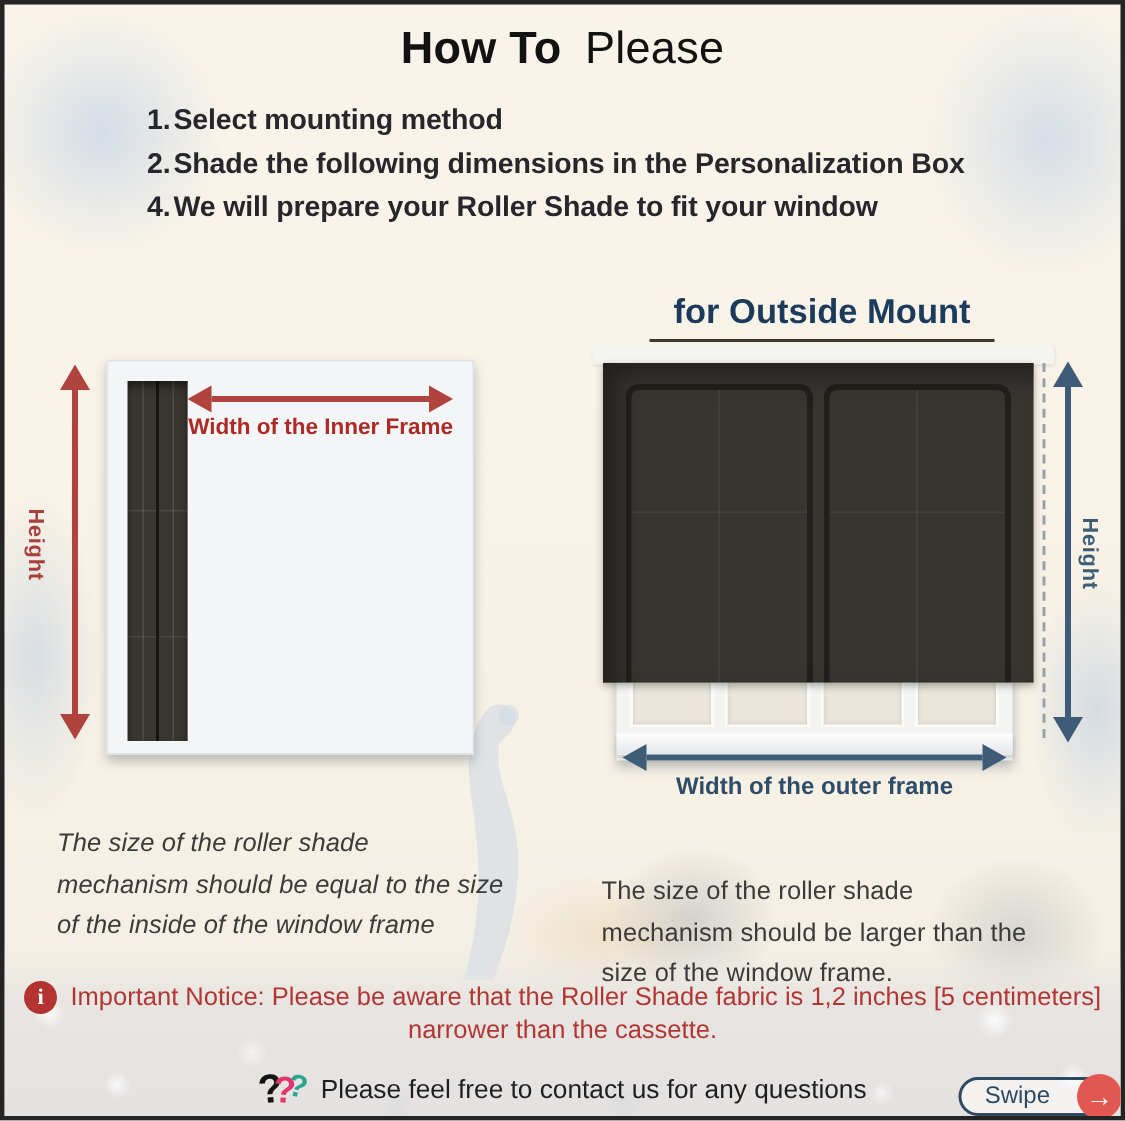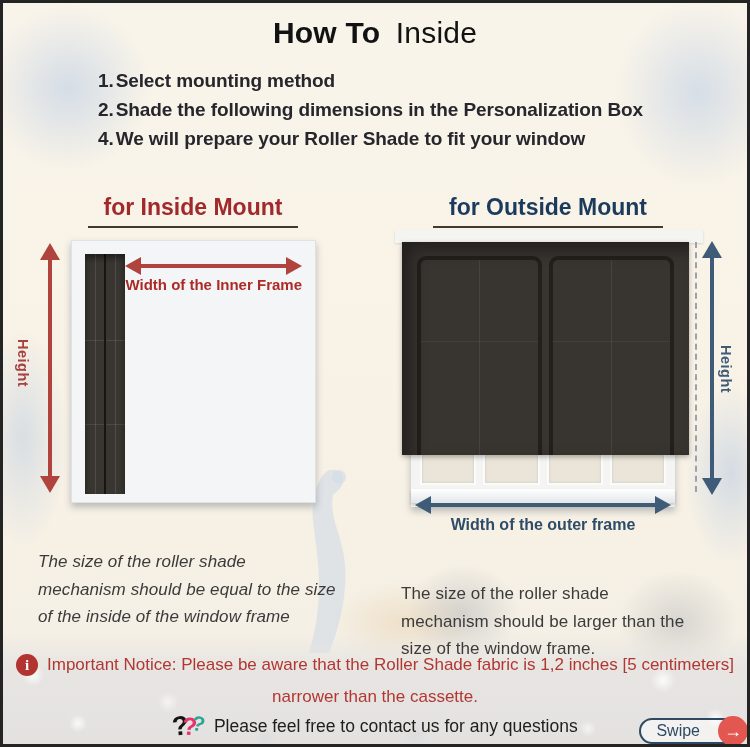--- a/index.html
+++ b/index.html
@@ -121,21 +121,21 @@
   
   .desc{position:absolute; margin:0; font-size:17px; color:#3c3b3b; line-height:1.62; letter-spacing:.1px;}
   .desc-left{left:35px; top:545px; width:300px;font-style:italic;}
   .desc-right{left:398px; top:545px; width:295px;margin-top:32px;}
   
   .notice{position:absolute; left:0; top:651px; width:100%; color:#b23732; font-size:17px; text-align:center;}
   .notice-line1{display:flex; justify-content:center; align-items:center; gap:9px;}
   .info-icon{display:inline-flex; width:22px; height:22px; border-radius:50%; background:#b23330;
     color:#ffffff; font-weight:900; font-size:15px; align-items:center; justify-content:center;
     font-family:"Liberation Serif", serif; flex:0 0 auto;}
-  .notice-line2{margin-top:11px;}
+  .notice-line2{margin-top:1px;}
   
   .contact{position:absolute; left:0; top:708px; width:100%; display:flex; justify-content:center;
     align-items:center; color:#1e1e1e; font-size:17.5px;}
   .qmarks{display:inline-block; margin-right:10px; white-space:nowrap;}
   .qmarks span{font-weight:800; display:inline-block;}
   .q1{color:#141414; font-size:27px; transform:rotate(-6deg);}
   .q2{color:#e5356e; font-size:25px; margin-left:-7px; transform:rotate(4deg);}
   .q3{color:#2aa792; font-size:21px; margin-left:-6px; transform:rotate(14deg) translateY(-4px);}
   
   .swipe{position:absolute; right:5px; top:715px; height:26px; box-sizing:border-box;
@@ -162,30 +162,29 @@
     <svg width="95" height="190" viewBox="0 0 95 190">
       <path d="M38 6 C48 2 56 8 54 17 C53 23 48 26 44 30 C42 40 44 52 48 64 C54 82 58 100 56 122 C54 150 46 172 40 188 L20 188 C26 168 30 146 30 120 C30 96 26 74 24 56 C22 40 26 16 38 6 Z" fill="#c3d3e8" opacity="0.6"></path>
       <circle cx="50" cy="12" r="7" fill="#c3d3e8" opacity="0.6"></circle>
     </svg>
   </div>
   <div class="blob bg-bottom"></div>
   <div class="blob bg-flowers"></div>
 
   <header class="title">
     <span class="t-bold">How To</span>
-    <span class="t-reg">Inside</span>
+    <span class="t-reg">Please</span>
   </header>
 
   <ol class="steps">
     <li><span class="num">1.</span><span>Select mounting method</span></li>
     <li><span class="num">2.</span><span>Shade the following dimensions in the Personalization Box</span></li>
     <li><span class="num">4.</span><span>We will prepare your Roller Shade to fit your window</span></li>
   </ol>
 
-  <h2 class="hdr hdr-inside"><span class="hdr-inner">for Inside Mount</span></h2>
   <h2 class="hdr hdr-outside"><span class="hdr-inner">for Outside Mount</span></h2>
 
   <div class="varrow red arrow-inside-h">
     <div class="tri-up"></div>
     <div class="vline"></div>
     <div class="tri-down"></div>
   </div>
   <div class="vlabel redl label-inside-h">Height</div>
 
   <div class="win-inside">

